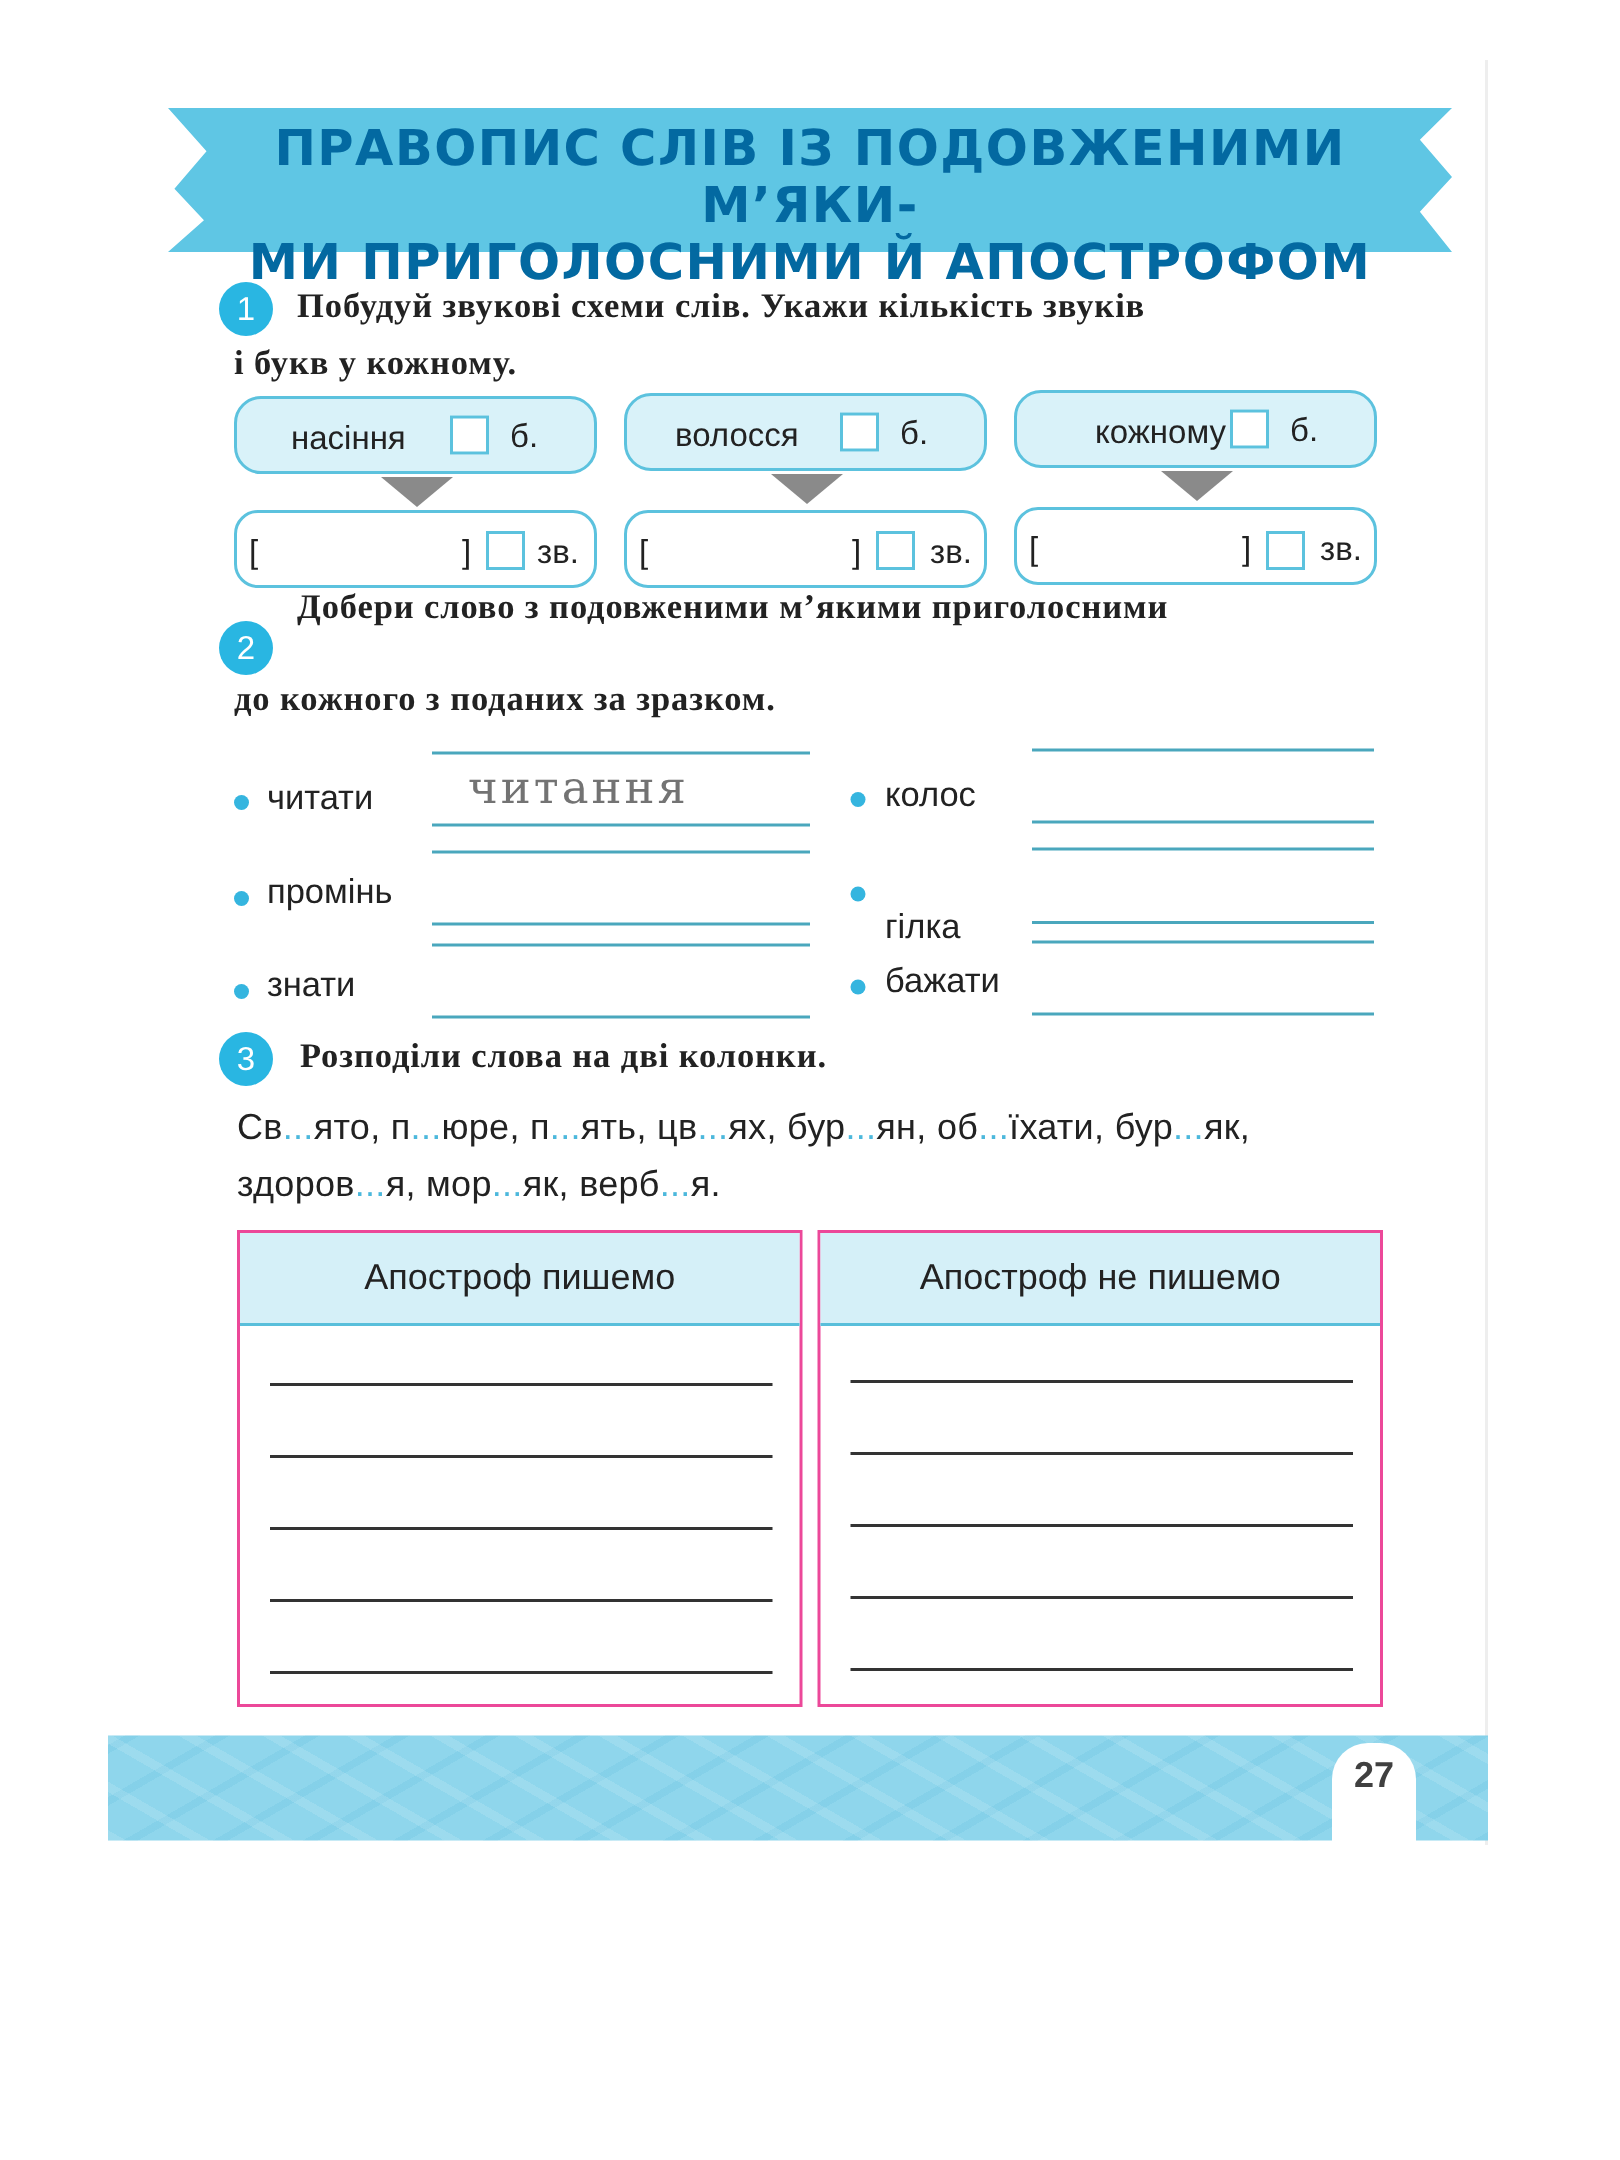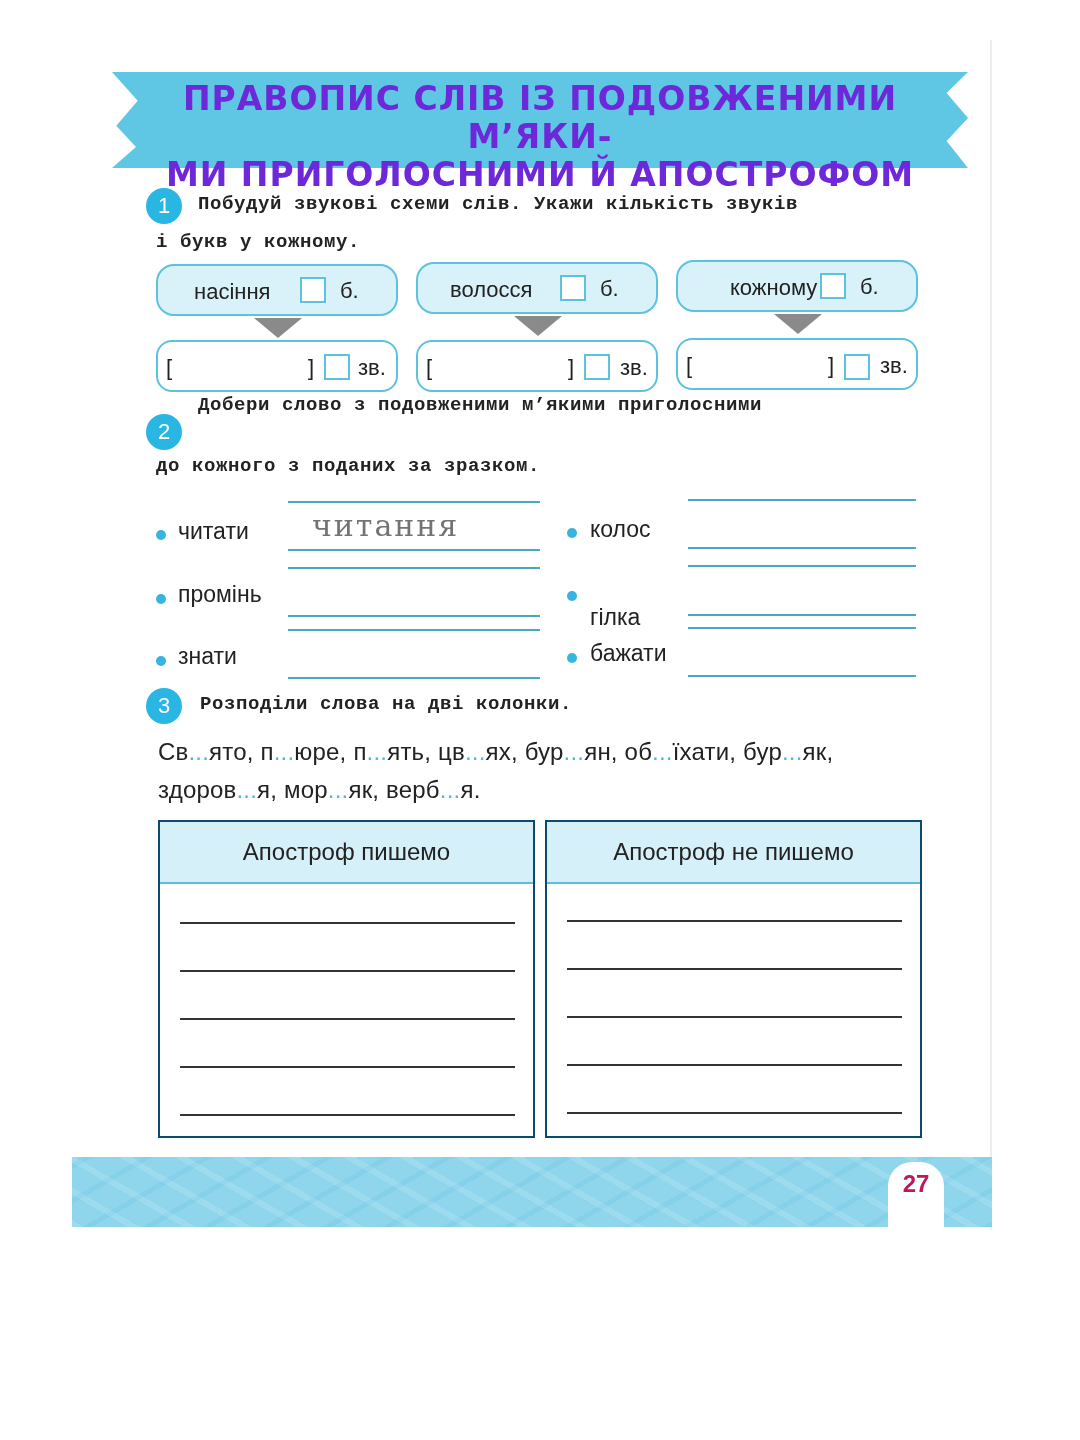--- a/index.html
+++ b/index.html
@@ -37,42 +37,42 @@
   }
   .ribbon-text {
     position: absolute;
     left: 112px; top: 80px;
     width: 856px;
     text-align: center;
     font-family: "DejaVu Sans", sans-serif;
     font-weight: bold;
     font-size: 33px;
     line-height: 38px;
-    color: #6d28d9;
+    color: #0369a1;
     letter-spacing: 1px;
     text-transform: uppercase;
   }
 
   
   .task-num {
     position: absolute;
     width: 36px; height: 36px;
     border-radius: 50%;
     background: #29b6e2;
     color: #ffffff;
     font-family: "Liberation Sans", sans-serif;
     font-size: 22px;
     line-height: 36px;
     text-align: center;
   }
   .task-text {
     position: absolute;
-    font-family: Liberation Mono, monospace;
+    font-family: Liberation Serif, serif;
     font-weight: bold;
-    font-size: 19px;
+    font-size: 23px;
     line-height: 38px;
     color: #222;
     letter-spacing: 0.6px;
   }
 
   
   .word-box {
     position: absolute;
     height: 52px;
     border: 2px solid #5cc2de;
@@ -156,21 +156,21 @@
     color: #222;
     letter-spacing: 0.2px;
   }
   .dots {
     color: #4cb8dc;
   }
   .col {
     position: absolute;
     top: 820px;
     height: 318px;
-    border: 2px solid #0c4a6e;
+    border: 2px solid #ec4899;
     box-sizing: border-box;
     background: #ffffff;
   }
   .col-head {
     position: absolute;
     left: 0; top: 0; right: 0;
     height: 60px;
     background: #d5f0f8;
     border-bottom: 2px solid #59bfdb;
     font-family: "Liberation Sans", sans-serif;
@@ -204,21 +204,21 @@
     border-radius: 24px 24px 0 0;
   }
   .page-num {
     position: absolute;
     left: 888px; top: 1170px;
     width: 56px;
     text-align: center;
     font-family: "Liberation Sans", sans-serif;
     font-weight: bold;
     font-size: 24px;
-    color: #be185d;
+    color: #404040;
   }
 </style>
 </head>
 <body>
 
 <div class="page">
 
   <div class="right-edge"></div>
 
   <div class="ribbon"></div>

